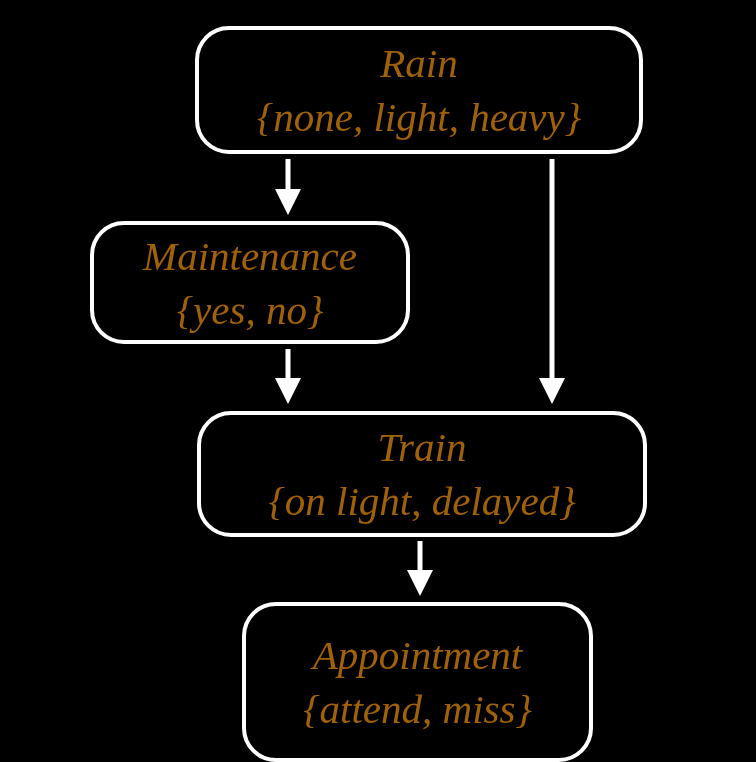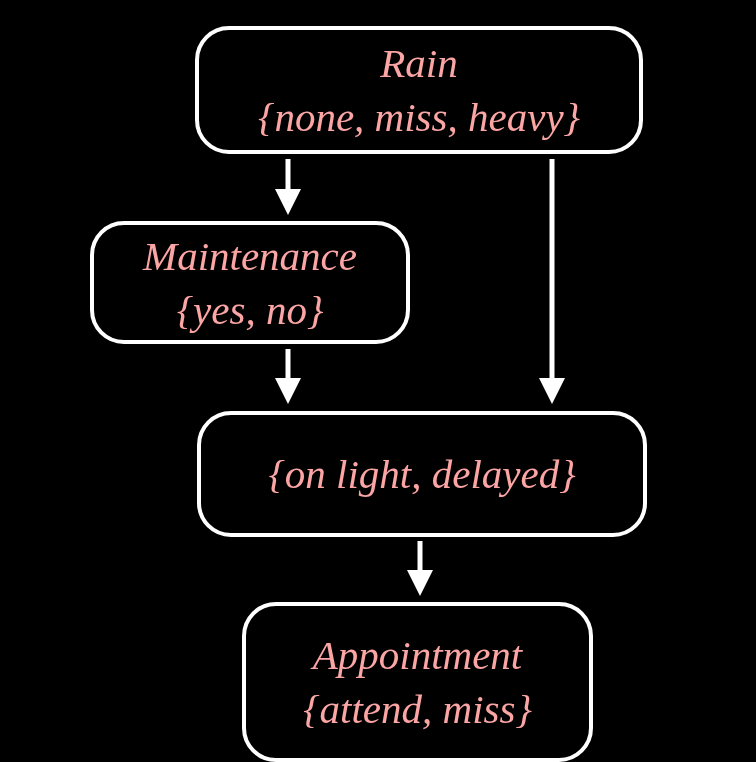--- a/index.html
+++ b/index.html
@@ -14,21 +14,21 @@
     background: #000000;
     overflow: hidden;
     font-family: "Liberation Serif", serif;
   }
   .node {
     position: absolute;
     box-sizing: border-box;
     border: 4px solid #ffffff;
     border-radius: 34px;
     background: #000000;
-    color: #fca5a5;
+    color: #a16207;
     font-style: italic;
     text-align: center;
     display: flex;
     flex-direction: column;
     align-items: center;
     justify-content: center;
   }
   .node-label, .node-values {
     font-size: 41px;
     line-height: 54px;
@@ -69,29 +69,30 @@
     </g>
 
     <g>
       <line x1="420" y1="541" x2="420" y2="572" stroke-width="5" stroke="#ffffff"></line>
       <polygon points="420,596 407,570 433,570" fill="#ffffff"></polygon>
     </g>
   </svg>
 
   <div class="node" id="node-rain">
     <div class="node-label">Rain</div>
-    <div class="node-values">{none, miss, heavy}</div>
+    <div class="node-values">{none, light, heavy}</div>
   </div>
 
   <div class="node" id="node-maintenance">
     <div class="node-label">Maintenance</div>
     <div class="node-values">{yes, no}</div>
   </div>
 
   <div class="node" id="node-train">
+    <div class="node-label">Train</div>
     <div class="node-values">{on light, delayed}</div>
   </div>
 
   <div class="node" id="node-appointment">
     <div class="node-label">Appointment</div>
     <div class="node-values">{attend, miss}</div>
   </div>
 
 </div>
 

